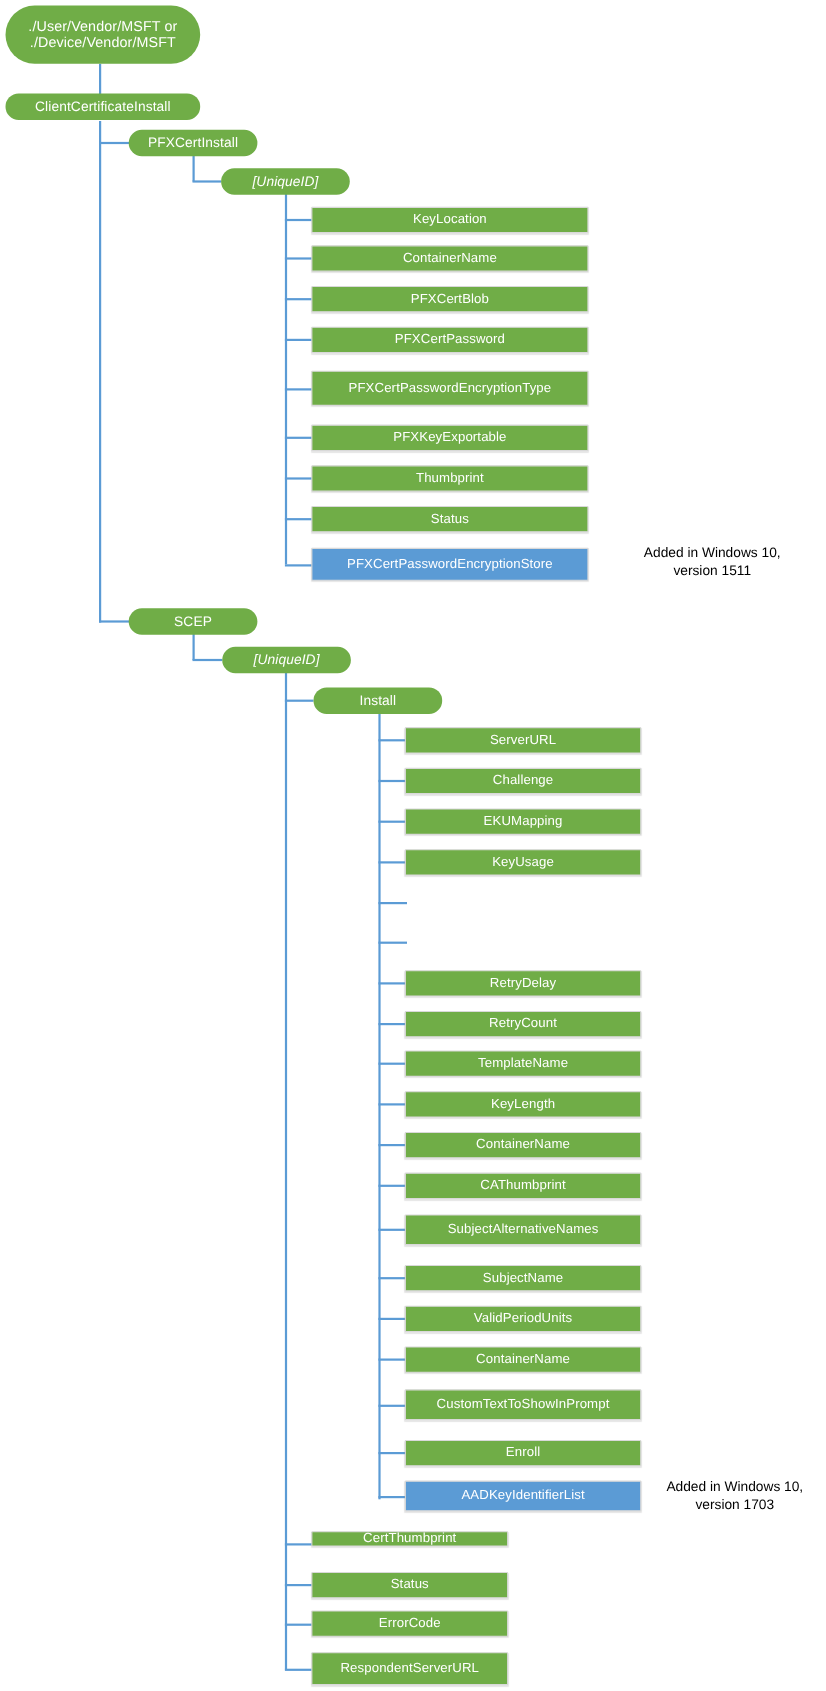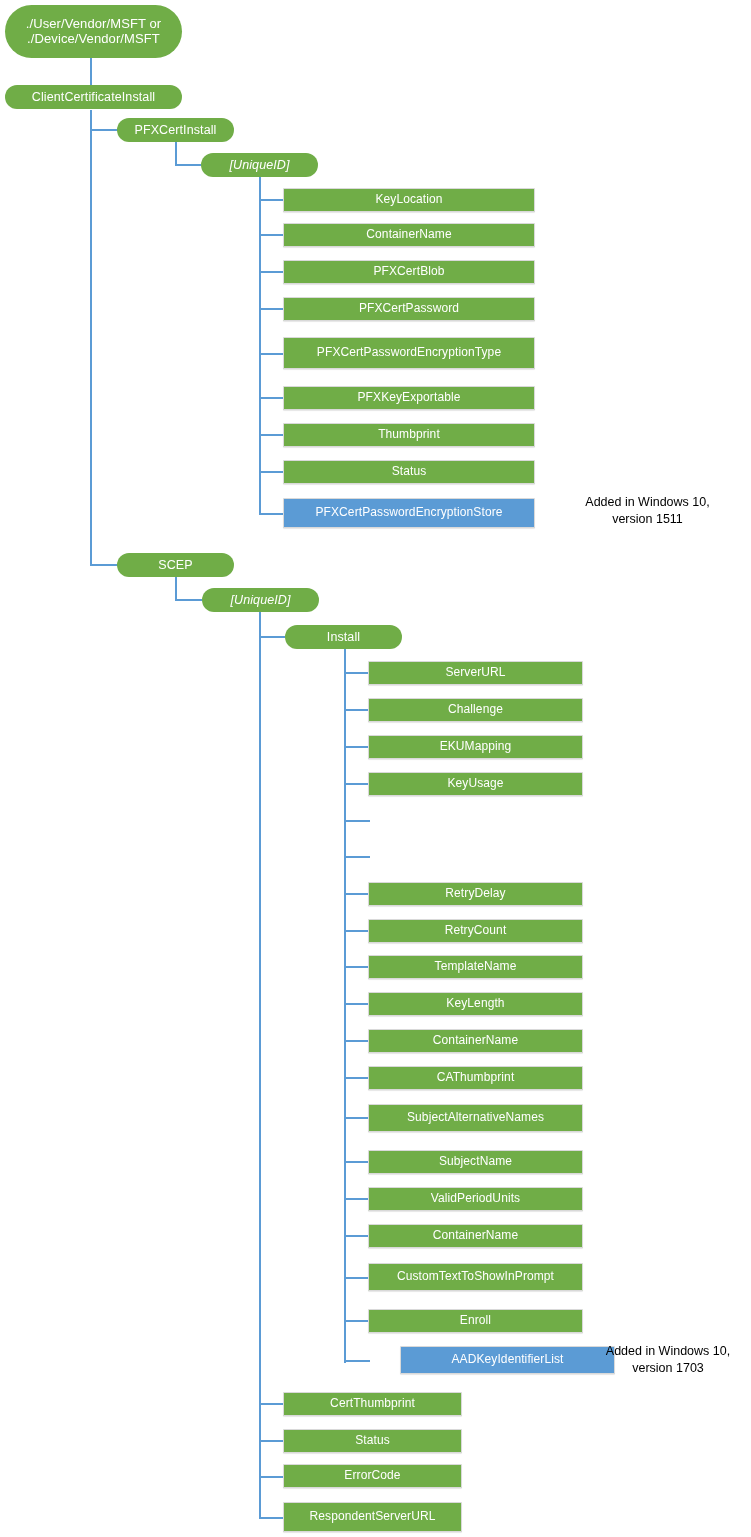--- a/index.html
+++ b/index.html
@@ -163,23 +163,23 @@
   <div class="node rect" style="left:368px; top:955px; width:215px; height:24px;">TemplateName</div>
   <div class="node rect" style="left:368px; top:992px; width:215px; height:24px;">KeyLength</div>
   <div class="node rect" style="left:368px; top:1029px; width:215px; height:24px;">ContainerName</div>
   <div class="node rect" style="left:368px; top:1066px; width:215px; height:24px;">CAThumbprint</div>
   <div class="node rect" style="left:368px; top:1104px; width:215px; height:28px;">SubjectAlternativeNames</div>
   <div class="node rect" style="left:368px; top:1150px; width:215px; height:24px;">SubjectName</div>
   <div class="node rect" style="left:368px; top:1187px; width:215px; height:24px;">ValidPeriodUnits</div>
   <div class="node rect" style="left:368px; top:1224px; width:215px; height:24px;">ContainerName</div>
   <div class="node rect" style="left:368px; top:1263px; width:215px; height:28px;">CustomTextToShowInPrompt</div>
   <div class="node rect" style="left:368px; top:1309px; width:215px; height:24px;">Enroll</div>
-  <div class="node rect blue" style="left:368px; top:1346px; width:215px; height:28px;margin-left:32px;">AADKeyIdentifierList</div>
+  <div class="node rect blue" style="left:368px; top:1346px; width:215px; height:28px;">AADKeyIdentifierList</div>
 
   <div class="note" style="left:592px; top:1343px; width:152px;">Added in Windows 10,
 version 1703</div>
 
-  <div class="node rect" style="left:283px; top:1392px; width:179px; height:24px;">CertThumbprint</div>
+  <div class="node rect" style="left:283px; top:1392px; width:179px; height:14px;">CertThumbprint</div>
   <div class="node rect" style="left:283px; top:1429px; width:179px; height:24px;">Status</div>
   <div class="node rect" style="left:283px; top:1464px; width:179px; height:24px;">ErrorCode</div>
   <div class="node rect" style="left:283px; top:1502px; width:179px; height:30px;">RespondentServerURL</div>
 
 </div>
 
 </body></html>

